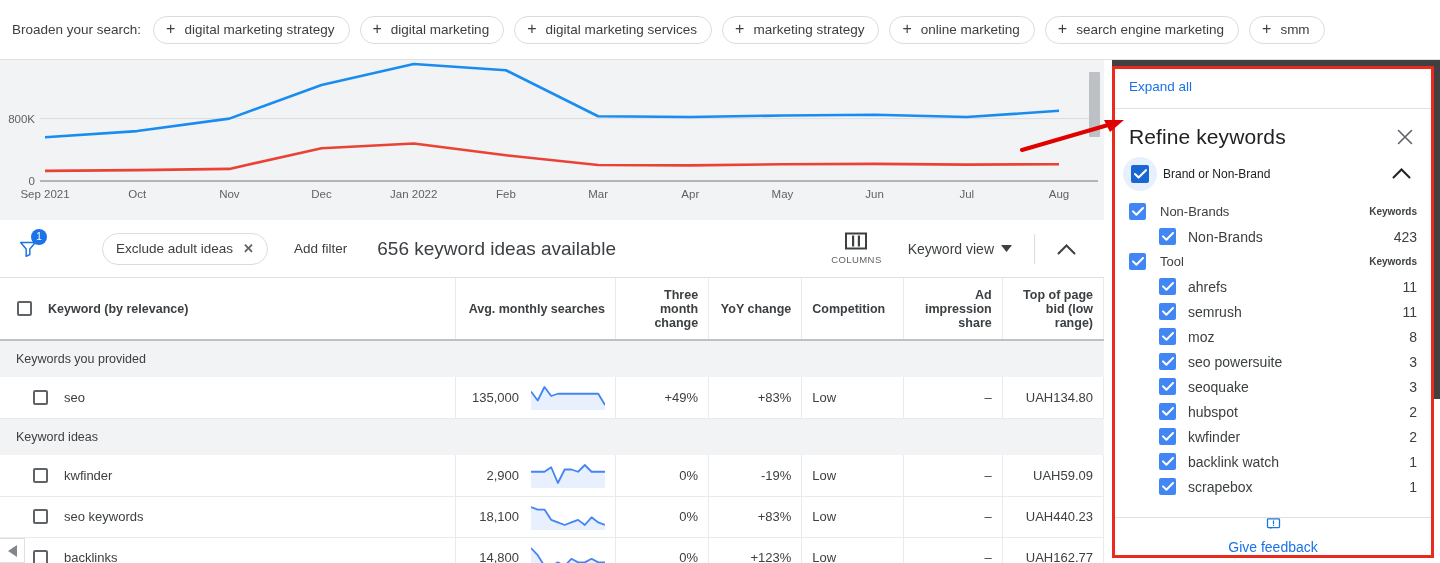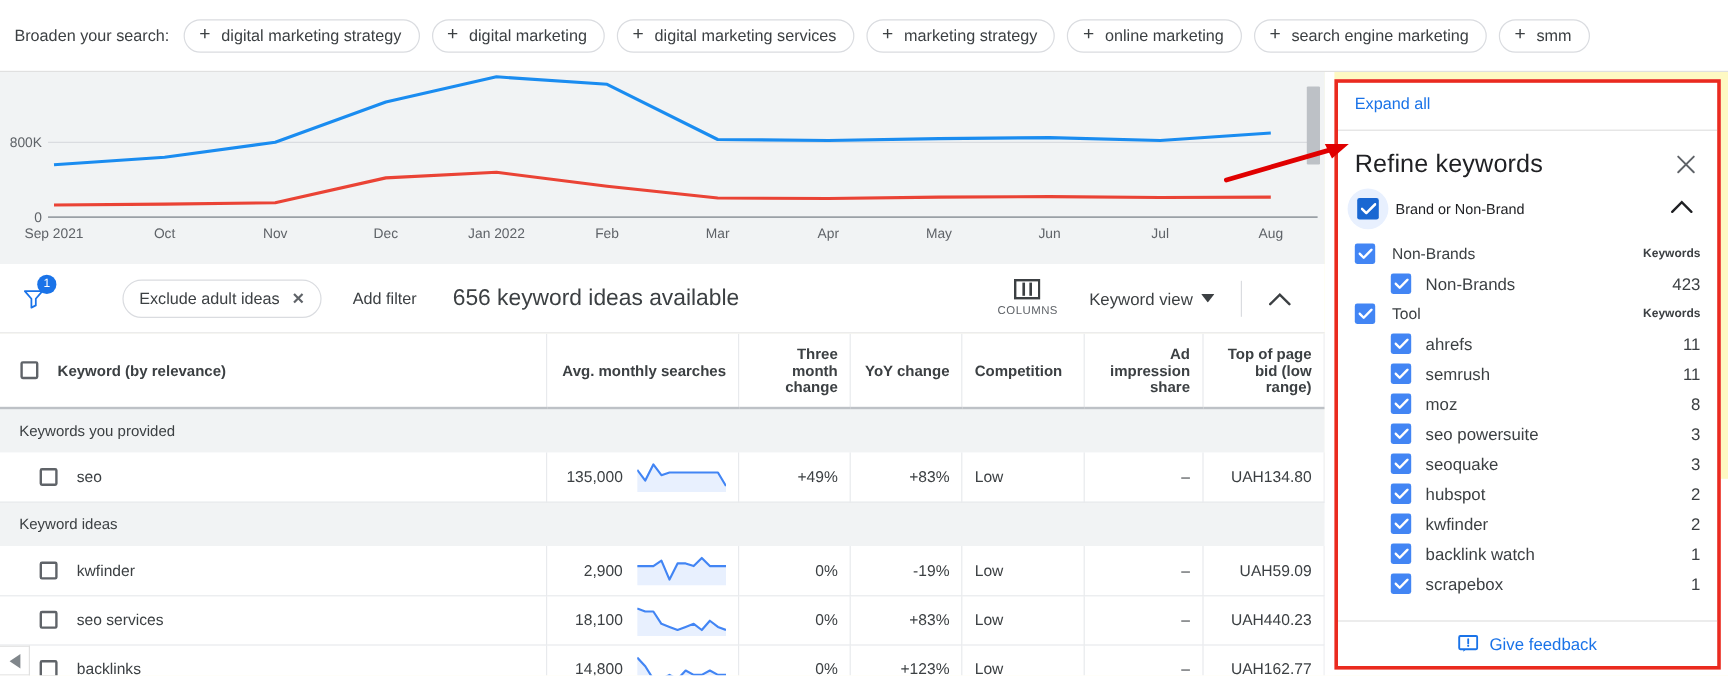--- a/index.html
+++ b/index.html
@@ -4,21 +4,21 @@
 <style>
   * { box-sizing: border-box; }
   html, body {
     margin: 0; padding: 0;
     width: 1440px; height: 563px;
     overflow: hidden;
     background: #ffffff;
     font-family: "Liberation Sans", sans-serif;
     -webkit-font-smoothing: antialiased;
   }
-  #root { position: relative; width: 1440px; height: 399px; background:#fef9c3; }
+  #root { position: relative; width: 1440px; height: 399px; background:#404040; }
 
   
   #broaden-bar {
     position: absolute; left:0; top:0; width:1440px; height:60px;
     background:#fff; border-bottom:1px solid #e0e0e0;
     display:flex; align-items:center; padding-left:12px; gap:0;
     overflow:hidden;
   }
   #broaden-label {
     font-size:13.5px; color:#3c4043; white-space:nowrap; margin-right:12px;
@@ -171,21 +171,21 @@
 
   .item-row {
     display:flex; align-items:center; padding:4px 14px 4px 44px; cursor:pointer;
   }
   .item-row .lbl { font-size:14px; color:#3c4043; margin-left:12px; }
   .item-row .cnt { margin-left:auto; font-size:14px; color:#3c4043; }
 
   #panel-footer {
     border-top:1px solid #e0e0e0; height:38px;
     display:flex; align-items:center; justify-content:center; gap:9px;
-    cursor:pointer; background:#fff;
+    cursor:pointer; background:#fff;flex-direction:column;
   }
   #feedback-label { color:#1a73e8; font-size:14px; }
 
   
   #left-collapse {
     position:absolute; left:0; top:538px; width:25px; height:25px;
     background:#fff; border:1px solid #e0e0e0; border-left:none;
     display:flex; align-items:center; justify-content:center; cursor:pointer;
   }
   #right-gap { position:absolute; left:1104px; top:60px; width:8px; height:503px; background:#fff; }
@@ -383,21 +383,21 @@
             <td style="text-align:left">Low</td>
             <td class="num">–</td>
             <td class="num">UAH59.09</td>
           </tr>
           <tr>
             <td class="kwcell">
               <div class="kw-inner">
                 <span class="cbbox">
                   <span class="cb"></span>
                 </span>
-                <span>seo services</span>
+                <span>seo keywords</span>
               </div>
             </td>
             <td class="num">
               <span class="searches-cell">
                 <span>18,100</span>
                 <svg class="spark" width="74" height="26" viewBox="0 0 74 26">
                   <polygon points="0,26 0,3 6.7272727272727275,5.571428571428572 13.454545454545455,5.571428571428572 20.18181818181818,15.857142857142858 26.90909090909091,18.42857142857143 33.63636363636363,21 40.36363636363636,18.42857142857143 47.09090909090909,15.857142857142858 53.81818181818182,21 60.54545454545455,13.285714285714285 67.27272727272727,18.42857142857143 74,21 74,26" fill="#e8f0fe"></polygon>
                   <polyline points="0,3 6.7272727272727275,5.571428571428572 13.454545454545455,5.571428571428572 20.18181818181818,15.857142857142858 26.90909090909091,18.42857142857143 33.63636363636363,21 40.36363636363636,18.42857142857143 47.09090909090909,15.857142857142858 53.81818181818182,21 60.54545454545455,13.285714285714285 67.27272727272727,18.42857142857143 74,21" fill="none" stroke="#4285f4" stroke-width="1.8" stroke-linejoin="round"></polyline>
                 </svg>
               </span>

